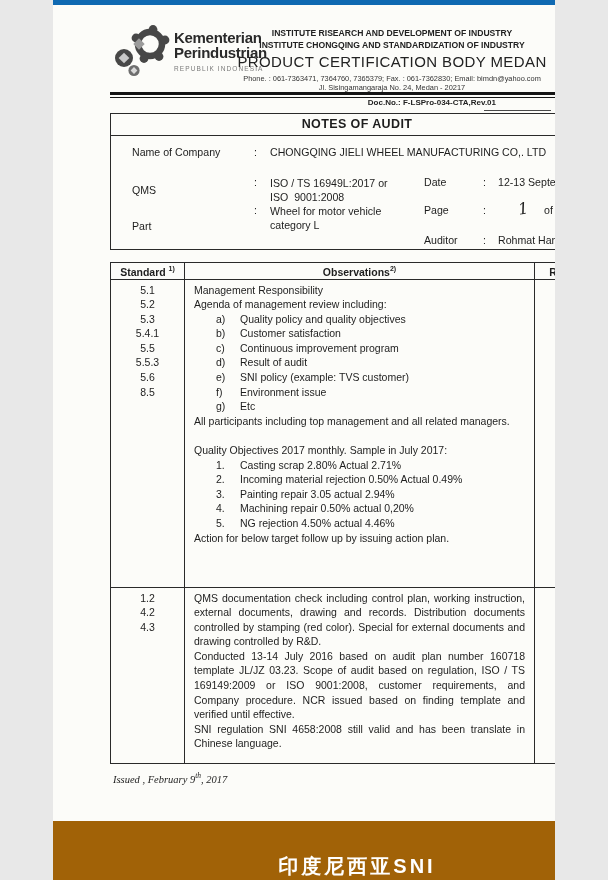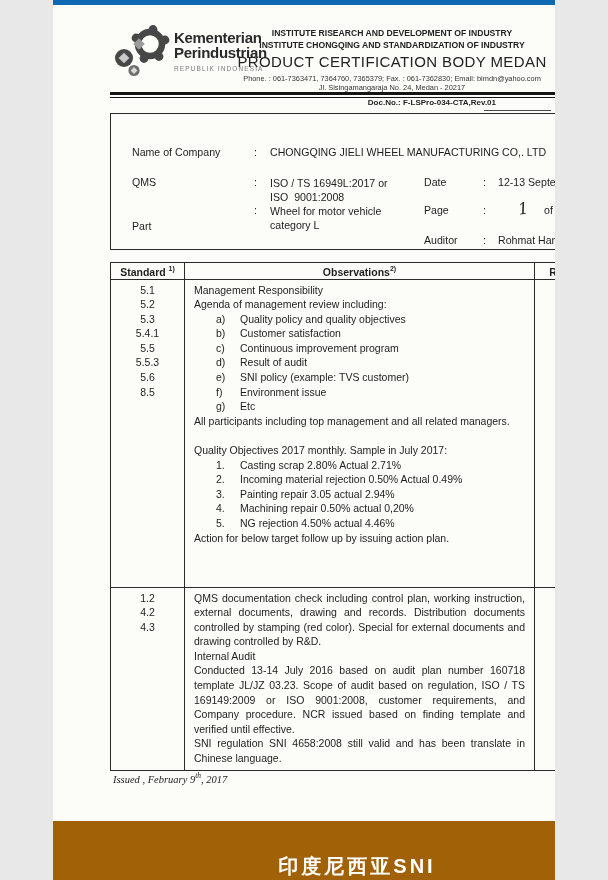--- a/index.html
+++ b/index.html
@@ -109,26 +109,27 @@
       <path d="M46 50 L64 70 L50 66 Z" fill="#121212"></path>
       <text x="38" y="38" text-anchor="middle" font-family="Liberation Sans, sans-serif" font-size="10.5" font-weight="bold" fill="#121212">LSPro MEDAN</text>
     </svg>
   </div>
 
   <div class="rule-double"></div>
   <div class="doc-no">Doc.No.: F-LSPro-034-CTA,Rev.01</div>
   <div class="doc-underline"></div>
 
   <div class="notes-box">
+    <div class="notes-title">NOTES OF AUDIT</div>
 
     <div class="fld" style="left:21px;top:32px;">Name of Company</div>
     <div class="fld" style="left:143px;top:32px;">:</div>
     <div class="fld" style="left:159px;top:32px;">CHONGQING JIELI WHEEL MANUFACTURING CO,. LTD</div>
 
-    <div class="fld" style="left:21px;top:62px;">QMS</div>
+    <div class="fld" style="left:21px;top:70px;">QMS</div>
     <div class="fld" style="left:143px;top:62px;">:</div>
     <div class="fld b2" style="left:159px;top:62px;">ISO / TS 16949L:2017 or</div>
     <div class="fld b2" style="left:159px;top:76px;">ISO  9001:2008</div>
 
     <div class="fld" style="left:313px;top:62px;">Date</div>
     <div class="fld" style="left:372px;top:62px;">:</div>
     <div class="fld" style="left:387px;top:62px;">12-13 September 2017</div>
 
     <div class="fld" style="left:21px;top:106px;">Part</div>
     <div class="fld" style="left:143px;top:90px;">:</div>
@@ -224,21 +225,20 @@
     </div>
 
     <div class="t-row" style="min-height:175px;">
       <div class="cell c-std std-list">
         <div>1.2</div>
         <div>4.2</div>
         <div>4.3</div>
       </div>
       <div class="cell c-obs obs">
         <p>QMS documentation check including control plan, working instruction, external documents, drawing and records. Distribution documents controlled by stamping (red color). Special for external documents and drawing controlled by R&amp;D.</p>
-        <p class="plain">Internal Audit</p>
         <p>Conducted 13-14 July 2016 based on audit plan number 160718 template JL/JZ 03.23. Scope of audit based on regulation, ISO / TS 169149:2009 or ISO 9001:2008, customer requirements, and Company procedure. NCR issued based on finding template and verified until effective.</p>
         <p>SNI regulation SNI 4658:2008 still valid and has been translate in Chinese language.</p>
       </div>
       <div class="cell c-res">yes</div>
     </div>
   </div>
 
   <div class="issued">
     <span>Issued , February 9</span><sup>th</sup><span>, 2017</span>
   </div>

